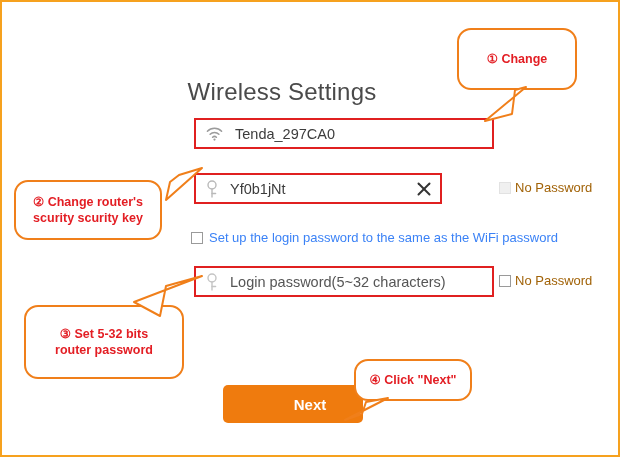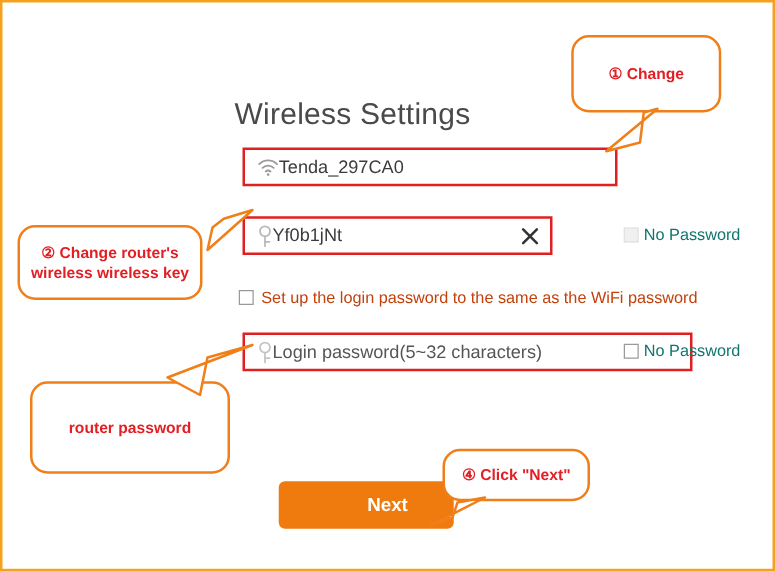--- a/index.html
+++ b/index.html
@@ -39,61 +39,62 @@
     height: 31px;
     background: #ffffff;
     border: 2px solid #E02020;
     display: flex;
     align-items: center;
     padding: 0 6px 0 10px;
   }
   .field .val {
     font-size: 14.5px;
     color: #3c3c3c;
+    margin-left: 12px;
     white-space: nowrap;
   }
   .field .val.ph { color: #555; }
   .ico { flex: 0 0 auto; display: block; }
 
   #f-ssid  { left: 192px; top: 116px; width: 300px; }
   #f-wifi  { left: 192px; top: 171px; width: 248px; }
-  #f-login { left: 192px; top: 264px; width: 360px; text-align: center; }
+  #f-login { left: 192px; top: 264px; width: 300px; text-align: center; }
 
   #clear-x {
     position: absolute; right: 8px; top: 50%;
     transform: translateY(-50%);
     width: 16px; height: 16px;
     cursor: pointer;
   }
 
   
   .nopw {
     position: absolute;
     display: flex; align-items: center;
-    font-size: 13px; color: #0f766e;
+    font-size: 13px; color: #a16207;
     white-space: nowrap;
     text-align: center;
   }
   #nopw1 { left: 497px; top: 178px; }
   #nopw2 { left: 497px; top: 271px; }
   .cb {
     width: 12px; height: 12px;
     border: 1px solid #9a9a9a;
     background: #fff;
     margin-right: 4px;
     flex: 0 0 auto;
   }
   .cb.faint { border-color: #e2e2e2; background: #f0f0f0; }
 
   
   #same-row {
     position: absolute;
     left: 189px; top: 228px;
     display: flex; align-items: center;
-    font-size: 13px; color: #c2410c;
+    font-size: 13px; color: #3b82f6;
     white-space: nowrap;
   }
   #same-row .cb { margin-right: 6px; }
 
   
   #next-btn {
     position: absolute;
     left: 221px; top: 383px;
     width: 140px; height: 38px;
     background: #EF7B0E;
@@ -191,29 +192,30 @@
       <span>① Change</span>
     </div>
   </div>
   <svg class="tail" style="left:480px;top:82px;" width="70" height="40" viewBox="0 0 70 40">
     <path d="M44 3 L3 37 L30 30 L33 6 Z" fill="#ffffff" stroke="#F07F1A" stroke-width="2" stroke-linejoin="round"></path>
   </svg>
 
   <div id="c2" class="callout">
     <div>
       <span>② Change router's</span>
-      <span>wireless wireless key</span>
+      <span>scurity scurity key</span>
     </div>
   </div>
   <svg class="tail" style="left:158px;top:164px;" width="46" height="38" viewBox="0 0 46 38">
     <path d="M6 34 L42 2 L19 9 L10 16 Z" fill="#ffffff" stroke="#F07F1A" stroke-width="2" stroke-linejoin="round"></path>
   </svg>
 
   <div id="c3" class="callout">
     <div>
+      <span>③ Set 5-32 bits</span>
       <span>router password</span>
     </div>
   </div>
   <svg class="tail" style="left:128px;top:272px;" width="80" height="46" viewBox="0 0 80 46">
     <path d="M4 28 L72 2 L36 12 L30 42 Z" fill="#ffffff" stroke="#F07F1A" stroke-width="2" stroke-linejoin="round"></path>
   </svg>
 
   <div id="c4" class="callout">
     <span>④ Click "Next"</span>
   </div>

